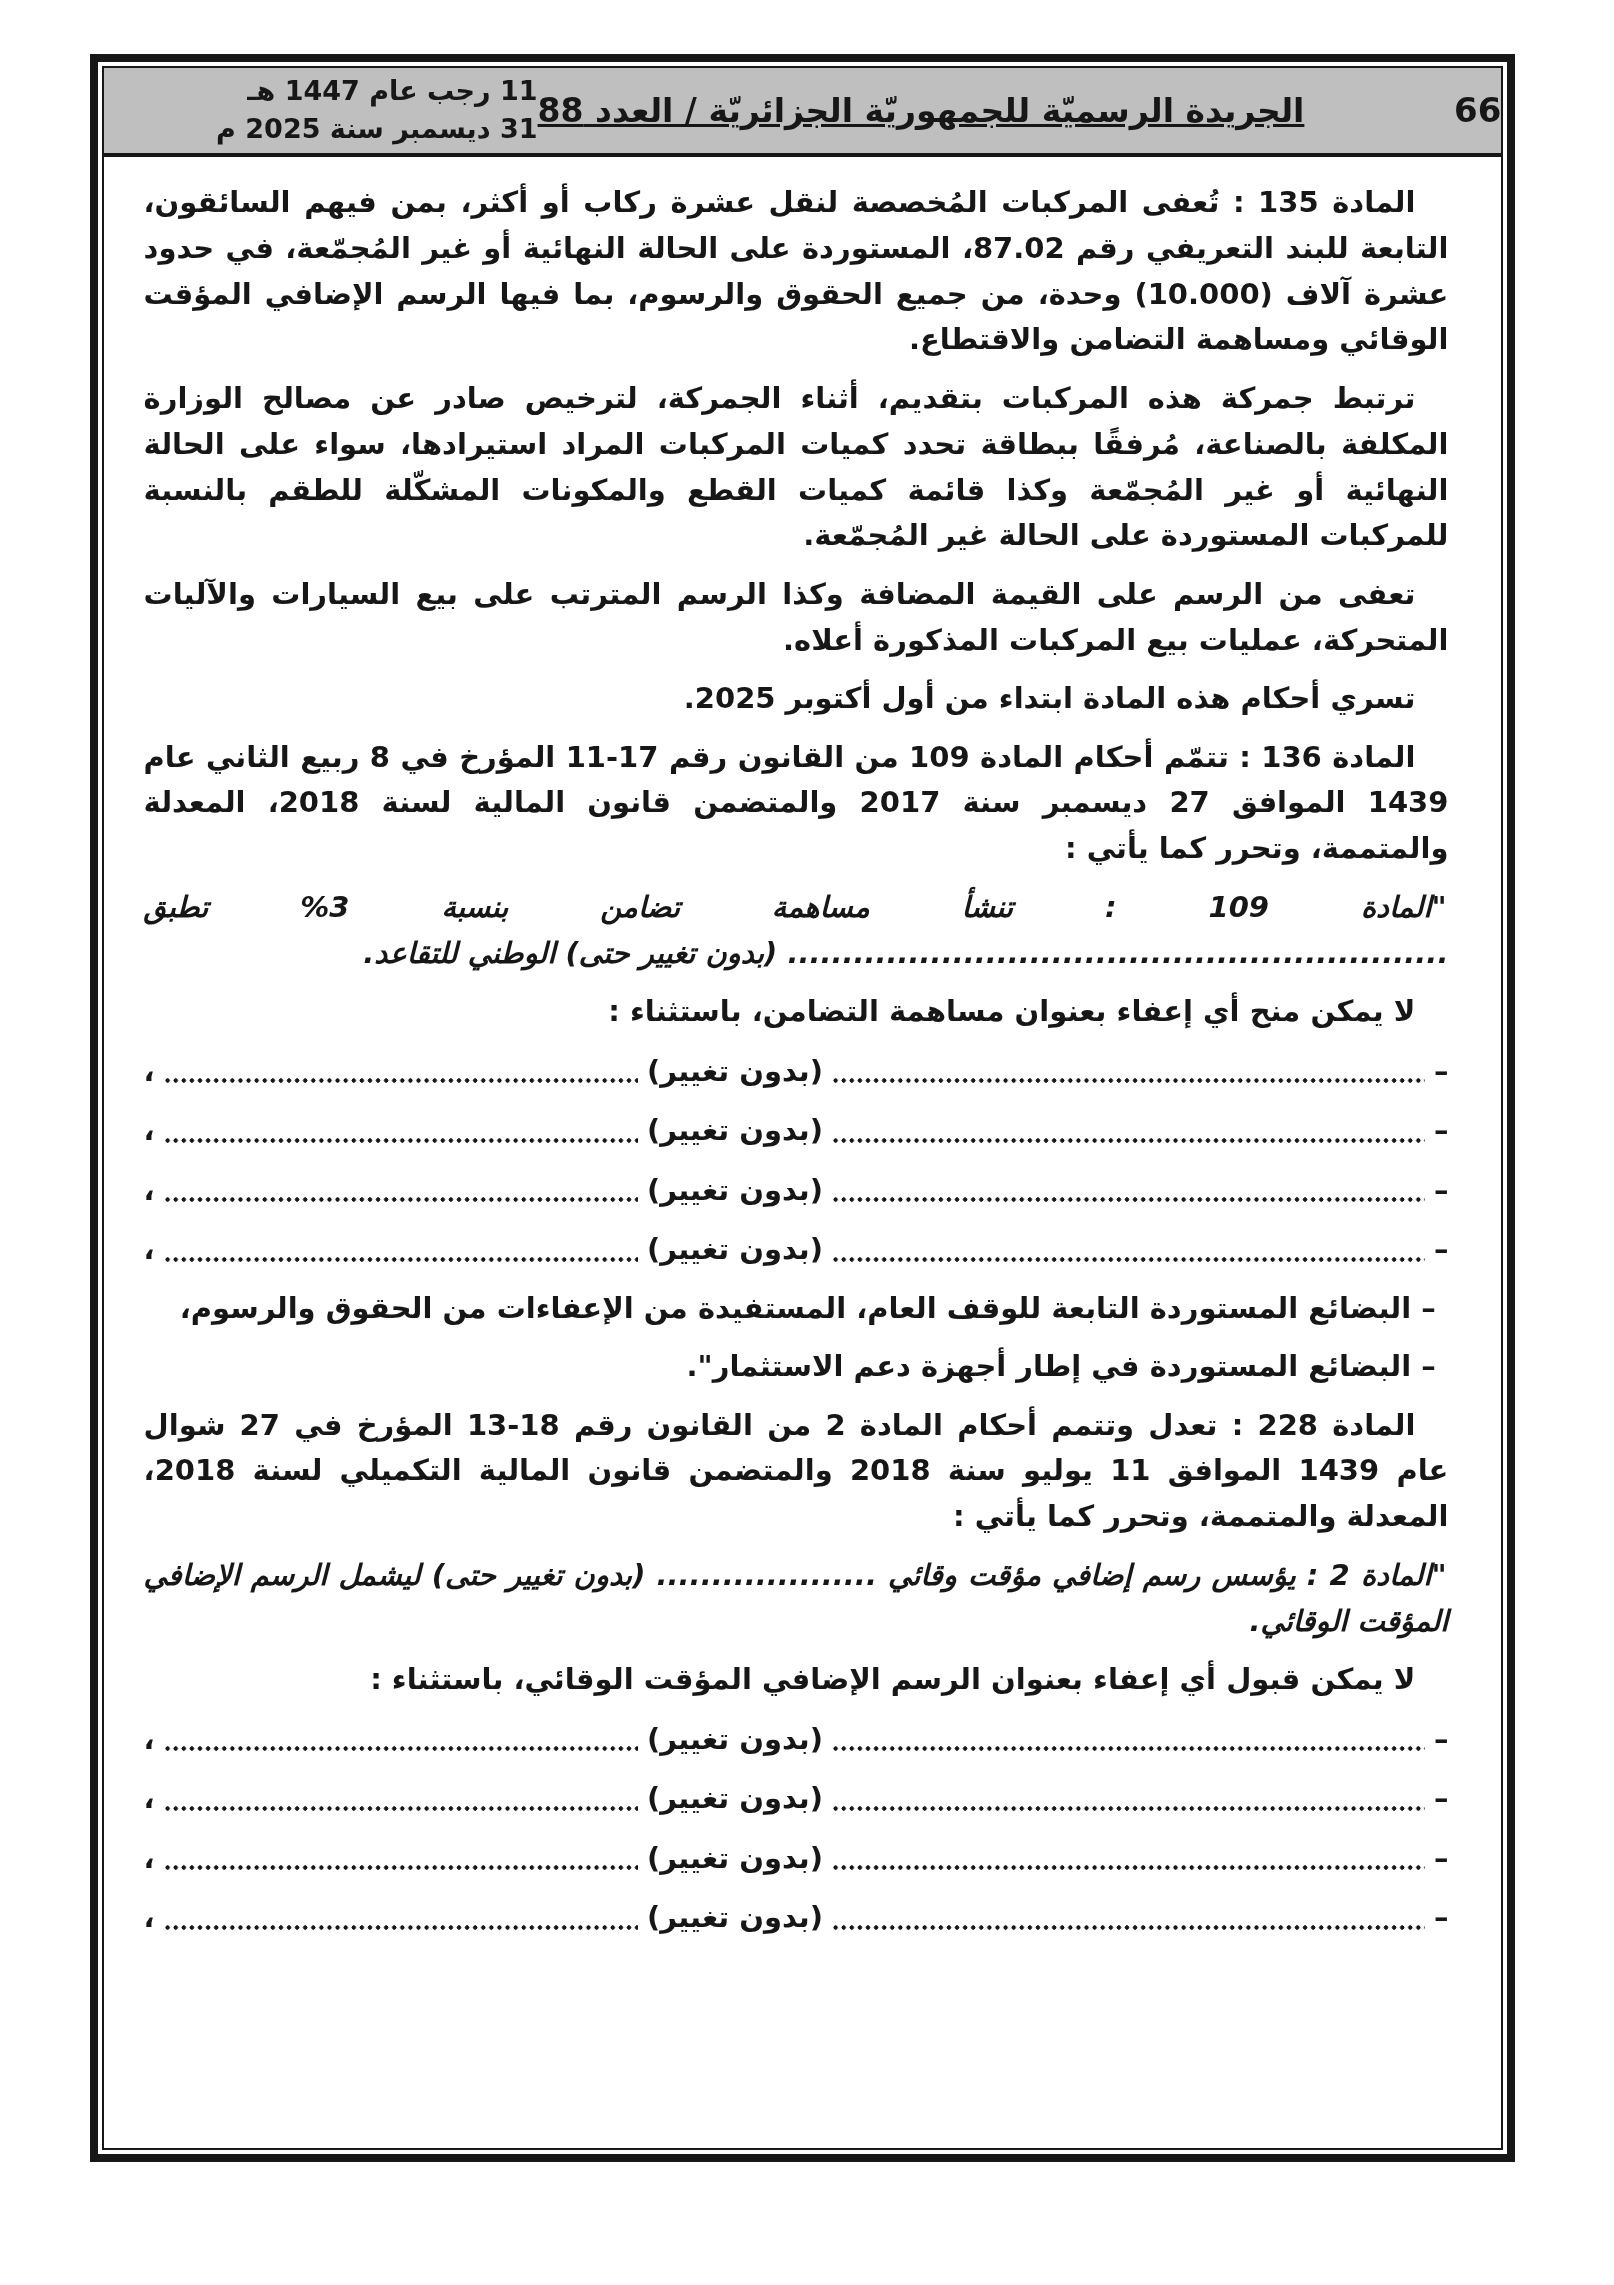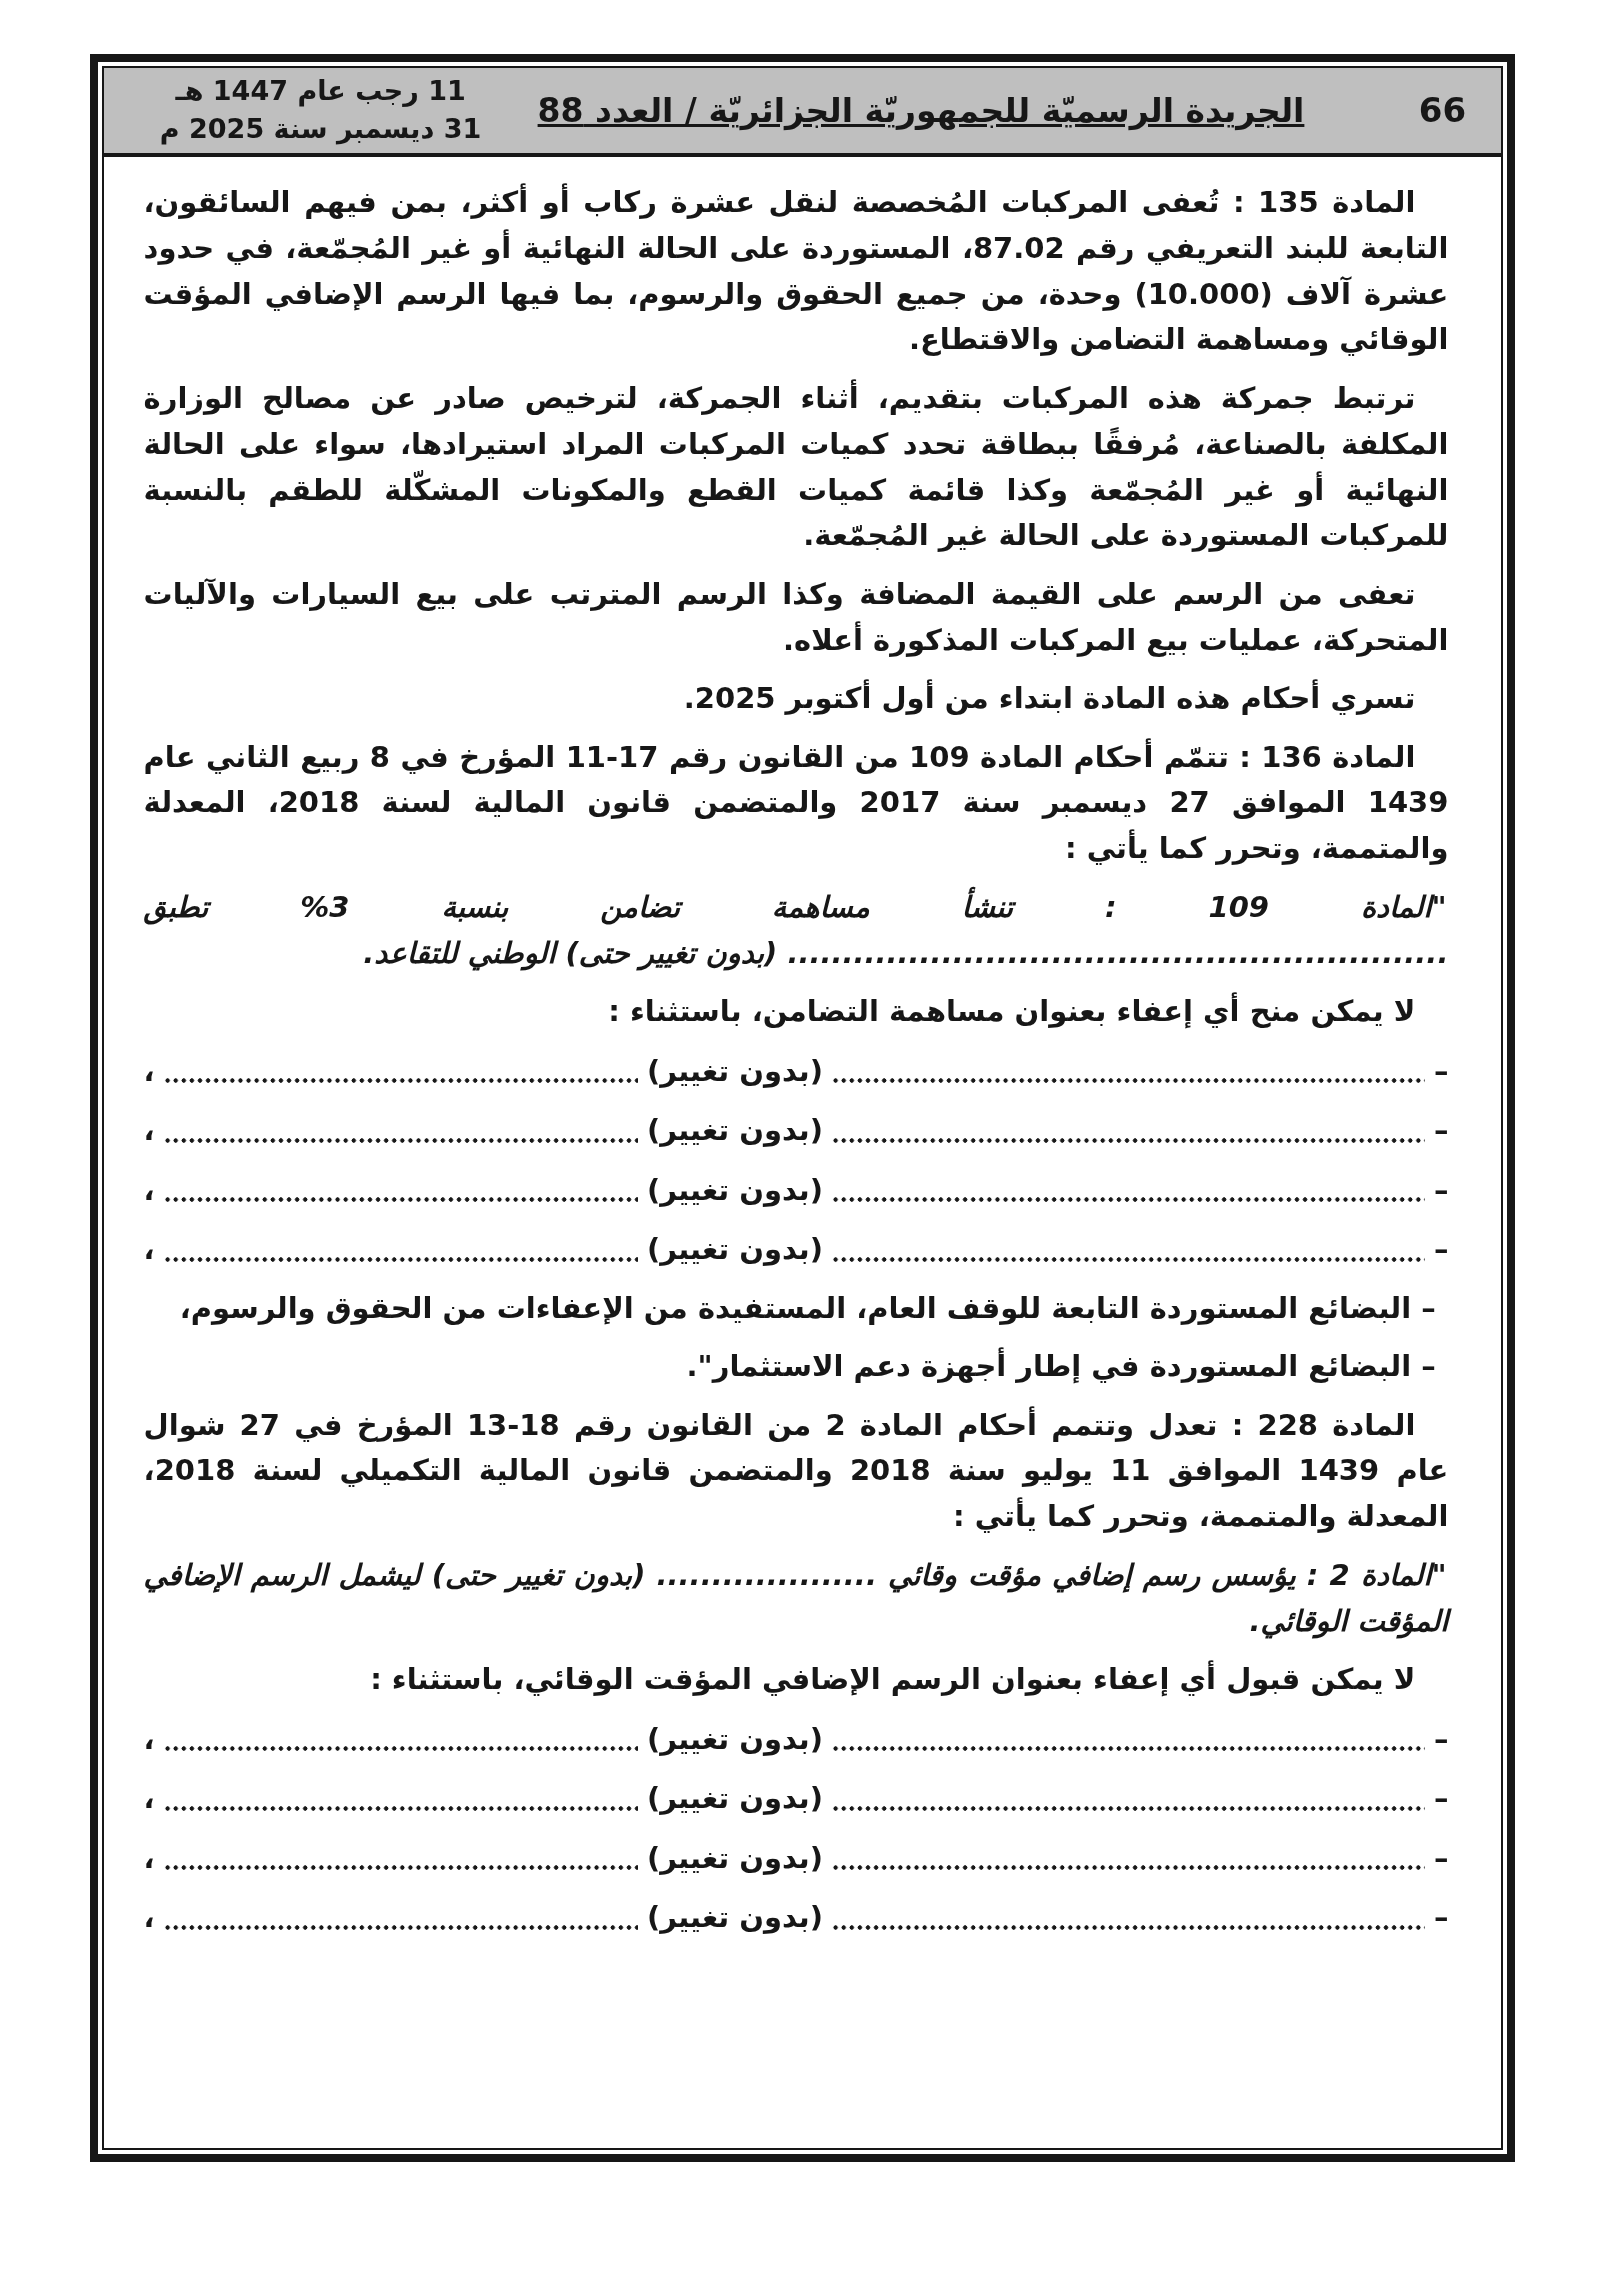--- a/index.html
+++ b/index.html
@@ -18,23 +18,23 @@
     position:absolute;inset:3.6px;border:2.7px solid #171717;
     display:flex;flex-direction:column;overflow:hidden;
   }
   header.gz{
     height:85px;flex:0 0 85px;
     background:#bfbfbf;
     border-bottom:4.5px solid #171717;
     display:flex;direction:rtl;align-items:center;
     font-weight:bold;
   }
-  .page-num{width:118px;text-align:center;font-size:34px;}
+  .page-num{width:118px;text-align:right;font-size:34px;}
   .gz-title{flex:1;text-align:left;font-size:33px;text-decoration:underline;}
-  .gz-dates{width:434px;text-align:center;font-size:27px;line-height:38px;}
+  .gz-dates{width:434px;text-align:right;font-size:27px;line-height:38px;}
   main.body{
     flex:1;direction:rtl;text-align:justify;
     font-size:29px;line-height:1.58;font-weight:bold;
     padding:18px 53px 0 40px;overflow:hidden;
   }
   p.para{margin:12.7px 0 0;text-indent:33px;}
   p.para.first{margin-top:5.4px;}
   p.quote{font-style:italic;text-indent:1.8px;}
   p.dash-item{text-indent:12.7px;}
   .article-label{font-weight:bold;}

